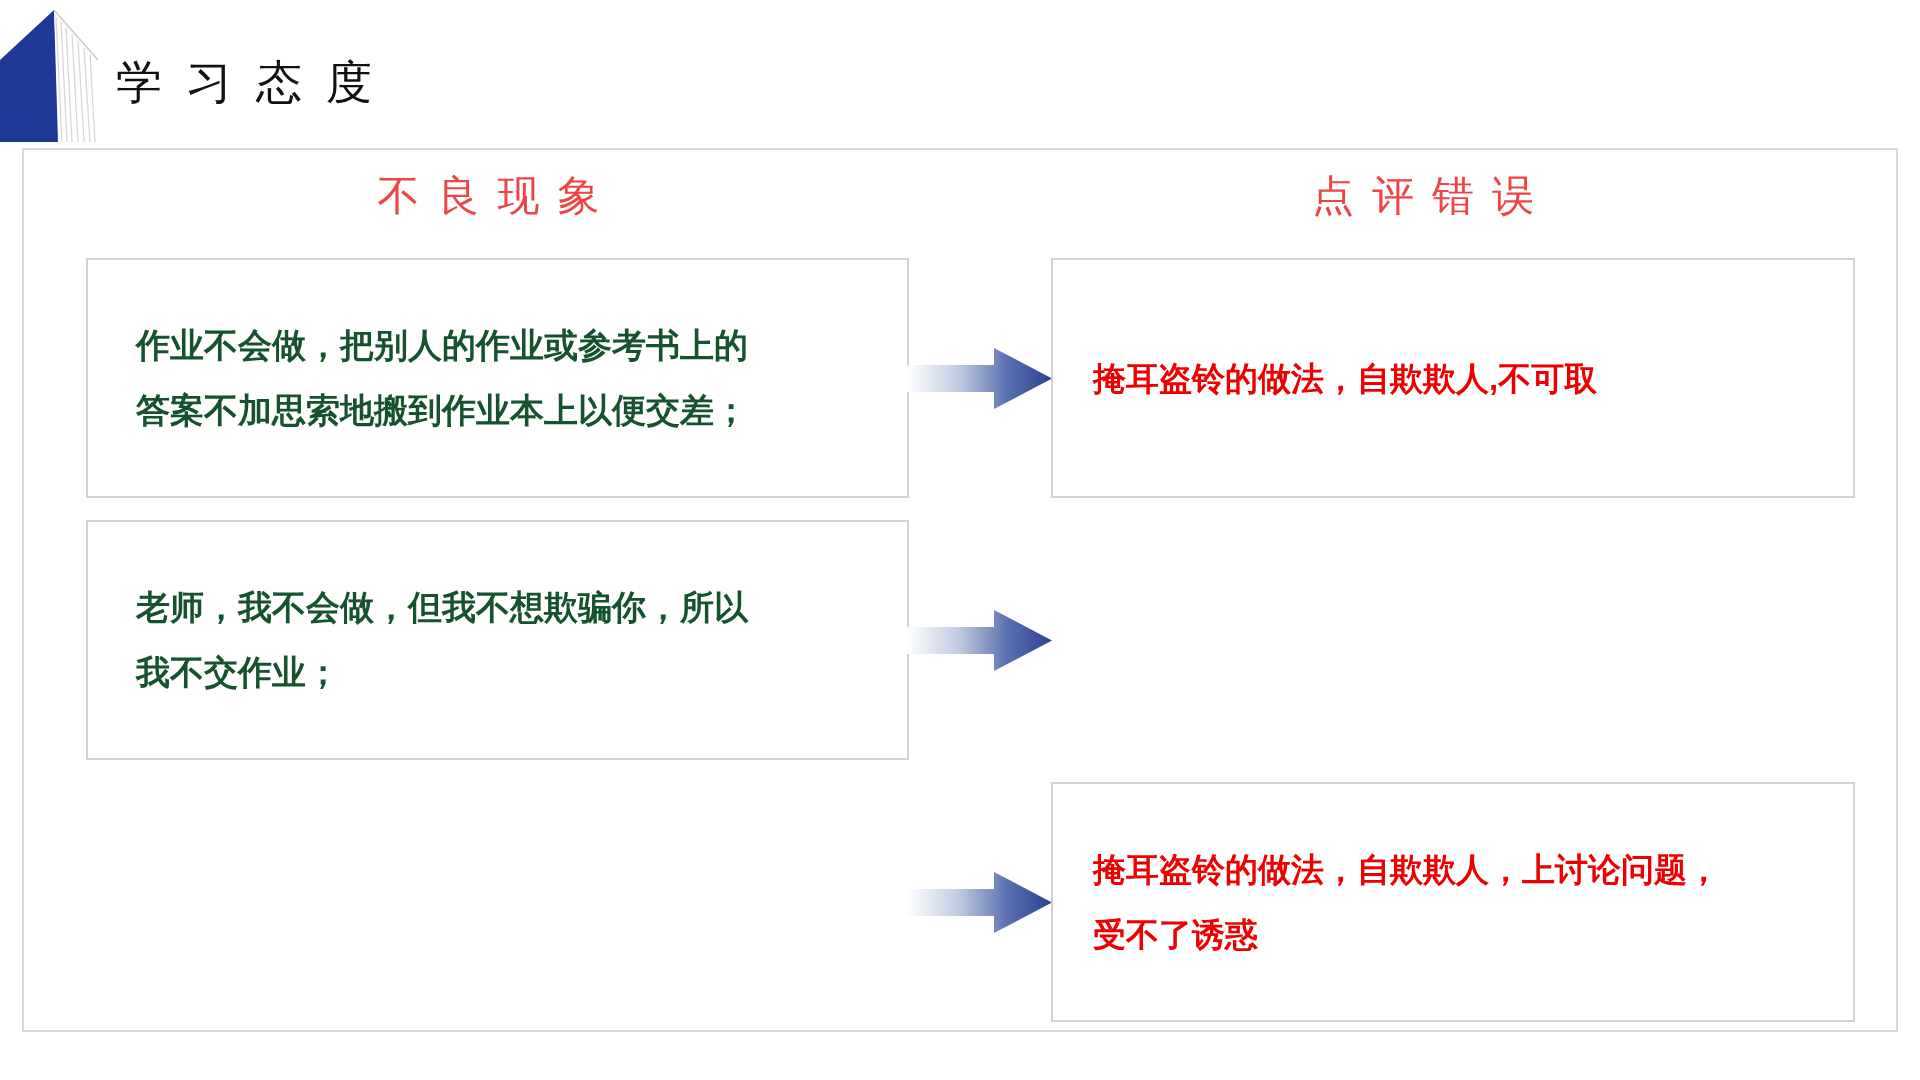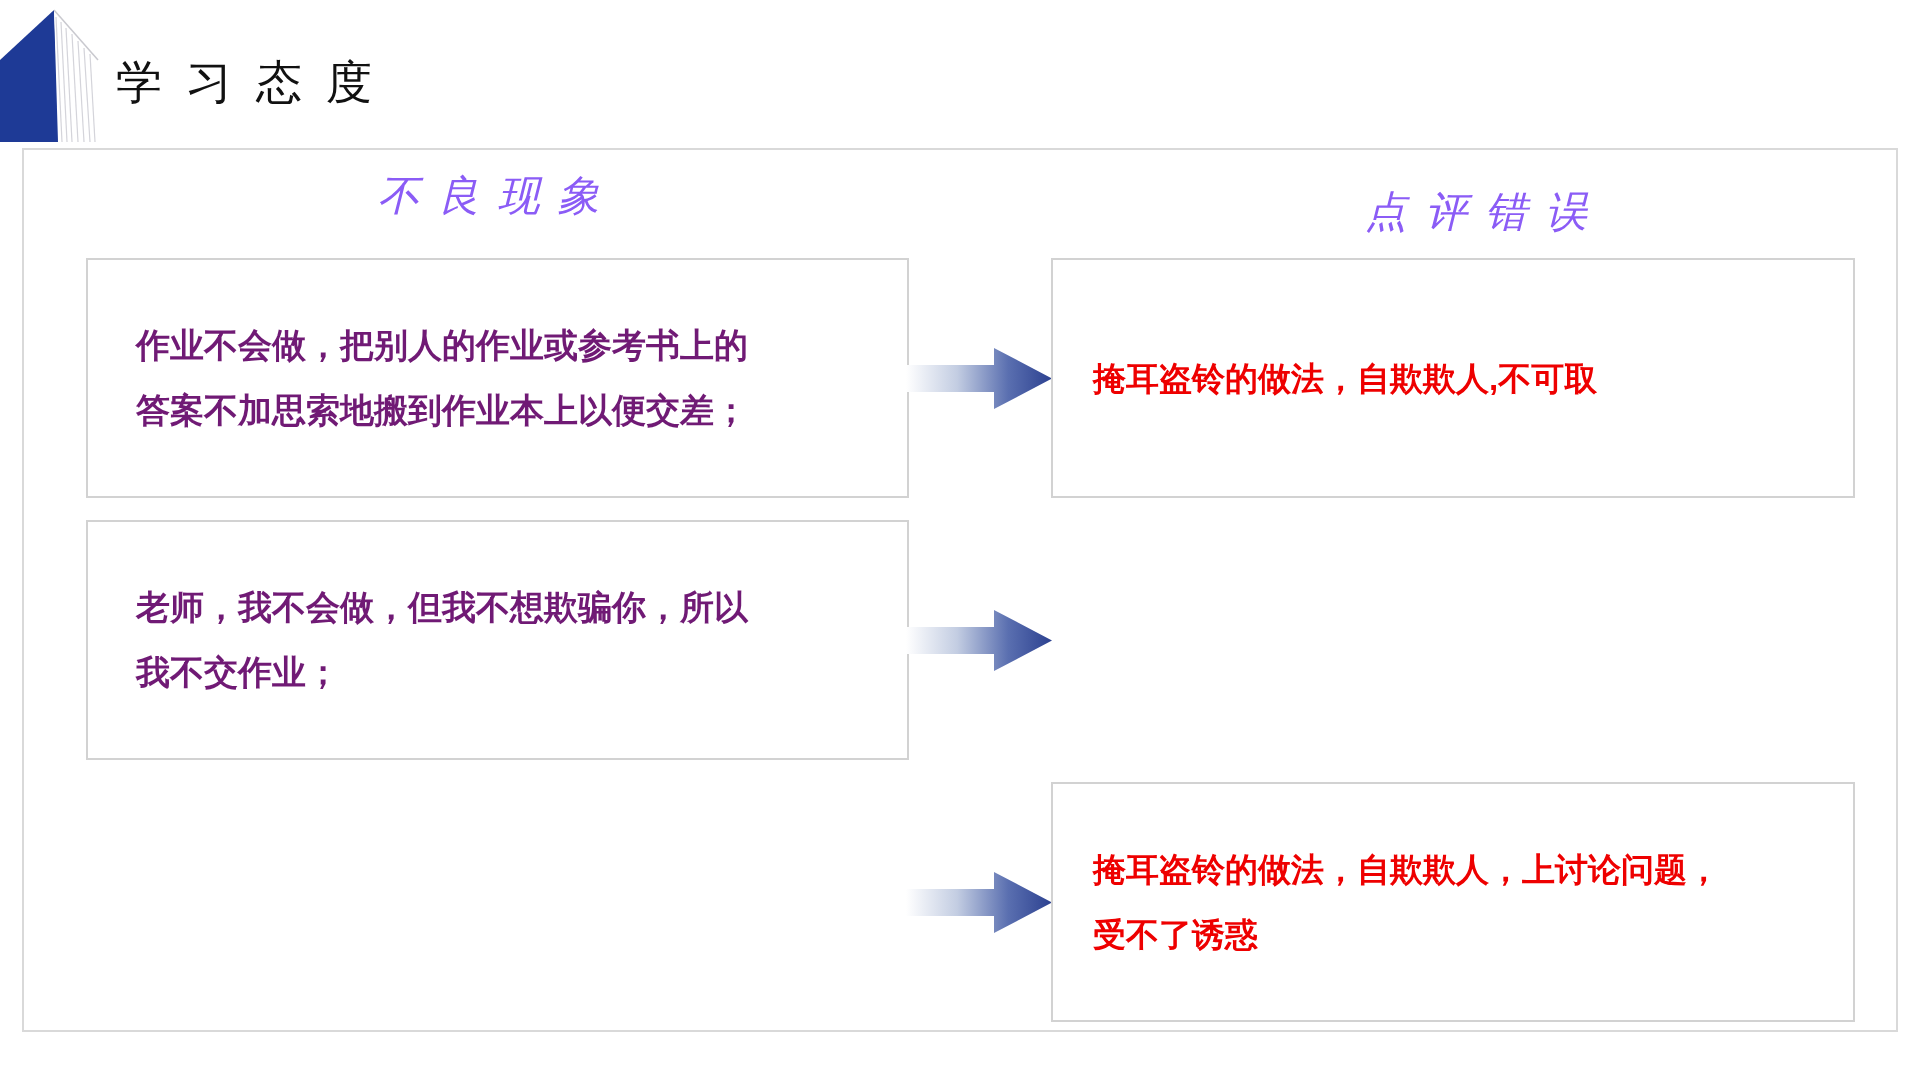--- a/index.html
+++ b/index.html
@@ -45,49 +45,48 @@
     height: 880px;
     border: 2px solid #d9d9d9;
     background: #ffffff;
   }
   
   .col-header {
     position: absolute;
     top: 18px;
     font-family: "Liberation Serif", "DejaVu Serif", serif;
     font-size: 42px;
-    color: #8b5cf6;
+    color: #ef4444;
     letter-spacing: 18px;
     text-align: center;
     white-space: nowrap;
-    font-style: italic;
   }
   .col-header.left  { left: 62px;   width: 823px; }
-  .col-header.right { left: 1059px; width: 804px; margin-top: 16px; }
+  .col-header.right { left: 1006px; width: 804px; }
   
   .row { position: absolute; left: 0; width: 100%; height: 240px; }
   .row.r0 { top: 108px; }
   .row.r1 { top: 370px; }
   .row.r2 { top: 632px; }
   .cell {
     position: absolute;
     top: 0;
     height: 240px;
     border: 2px solid #d2d2d2;
     background: #ffffff;
     box-sizing: border-box;
     display: flex;
     align-items: center;
   }
   .cell.phenomenon { left: 62px;   width: 823px; }
   .cell.comment    { left: 1027px; width: 804px; }
   .cell-text {
     white-space: pre-line;
     font-weight: 700;
-    color: #701a75;
+    color: #14532d;
   }
   .phenomenon .cell-text {
     padding-left: 48px;
     padding-right: 30px;
     font-size: 34px;
     line-height: 65px;
   }
   .comment .cell-text {
     padding-left: 40px;
     padding-right: 30px;

